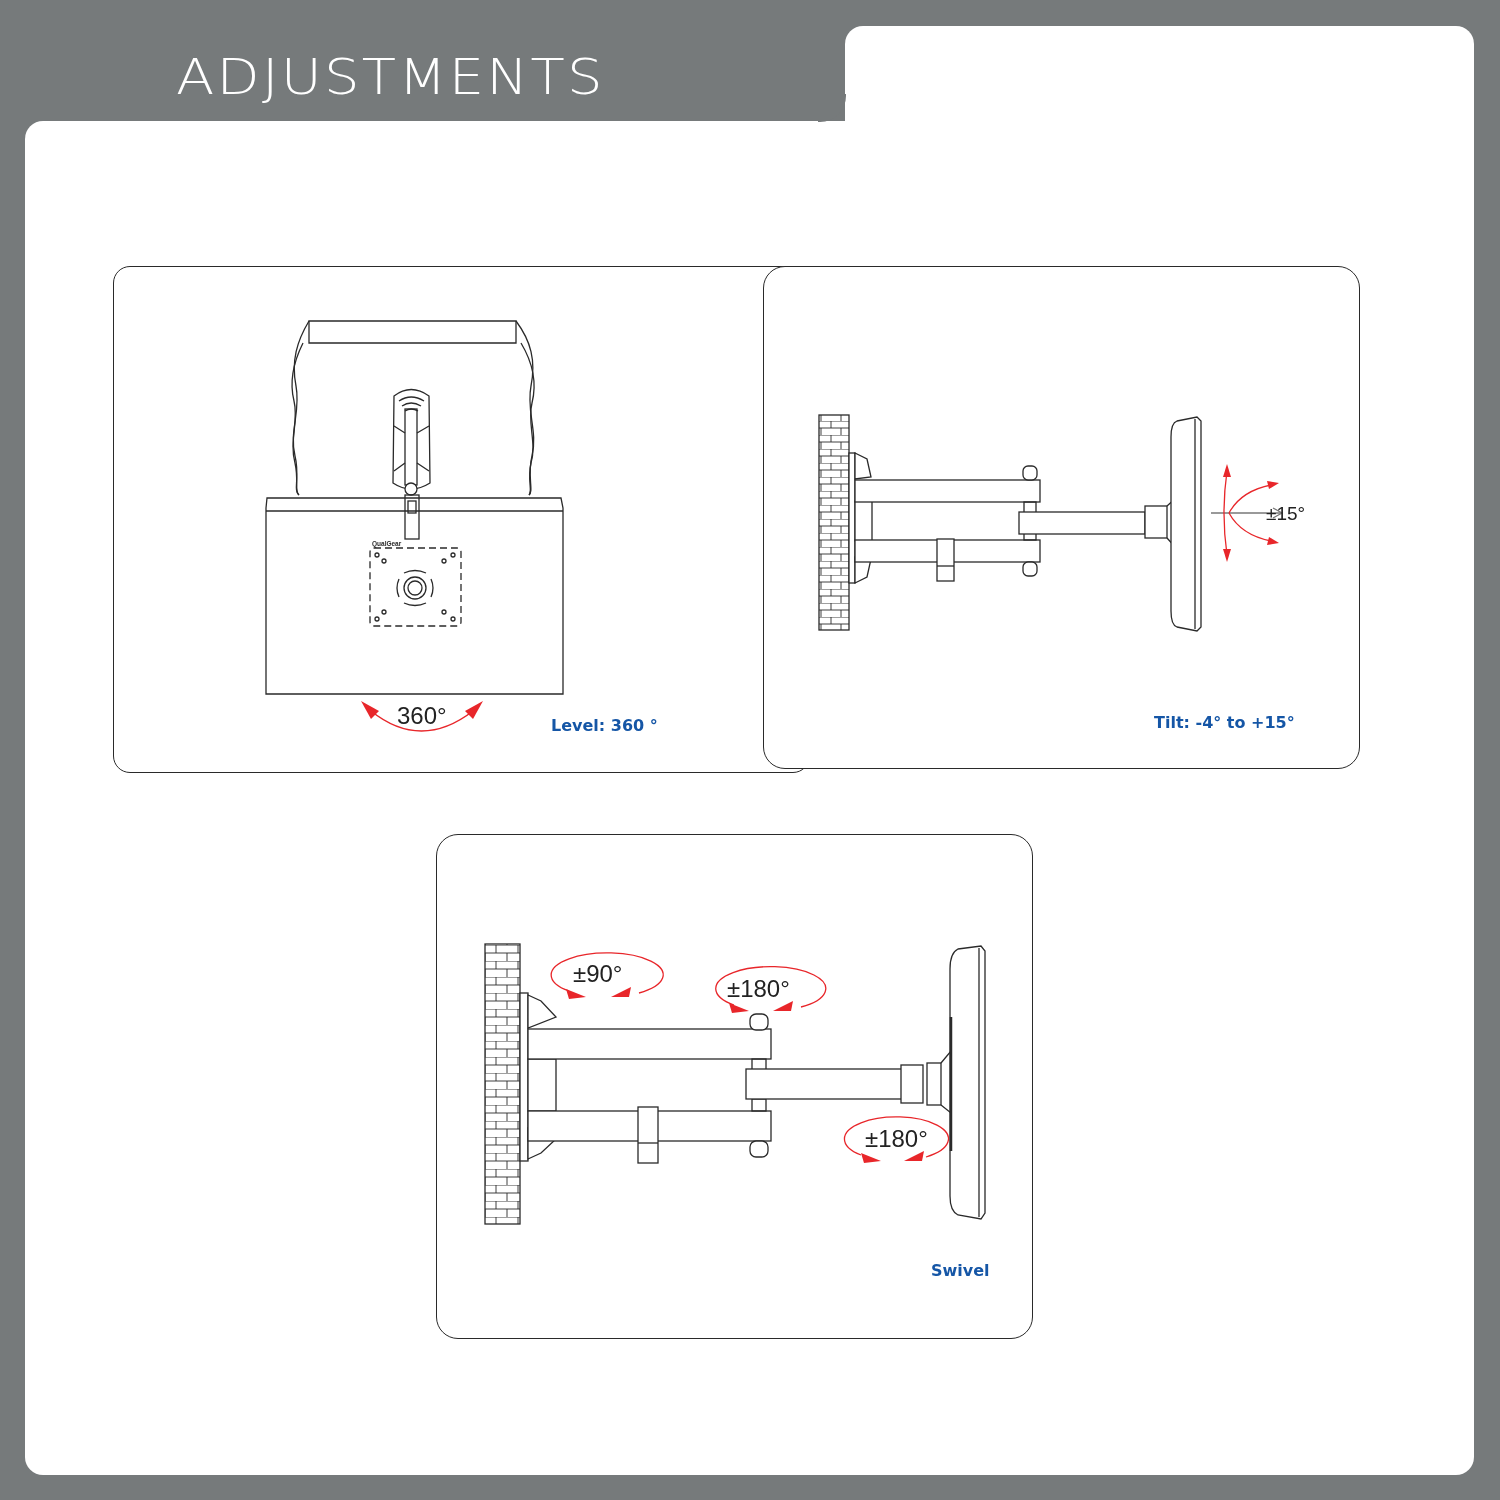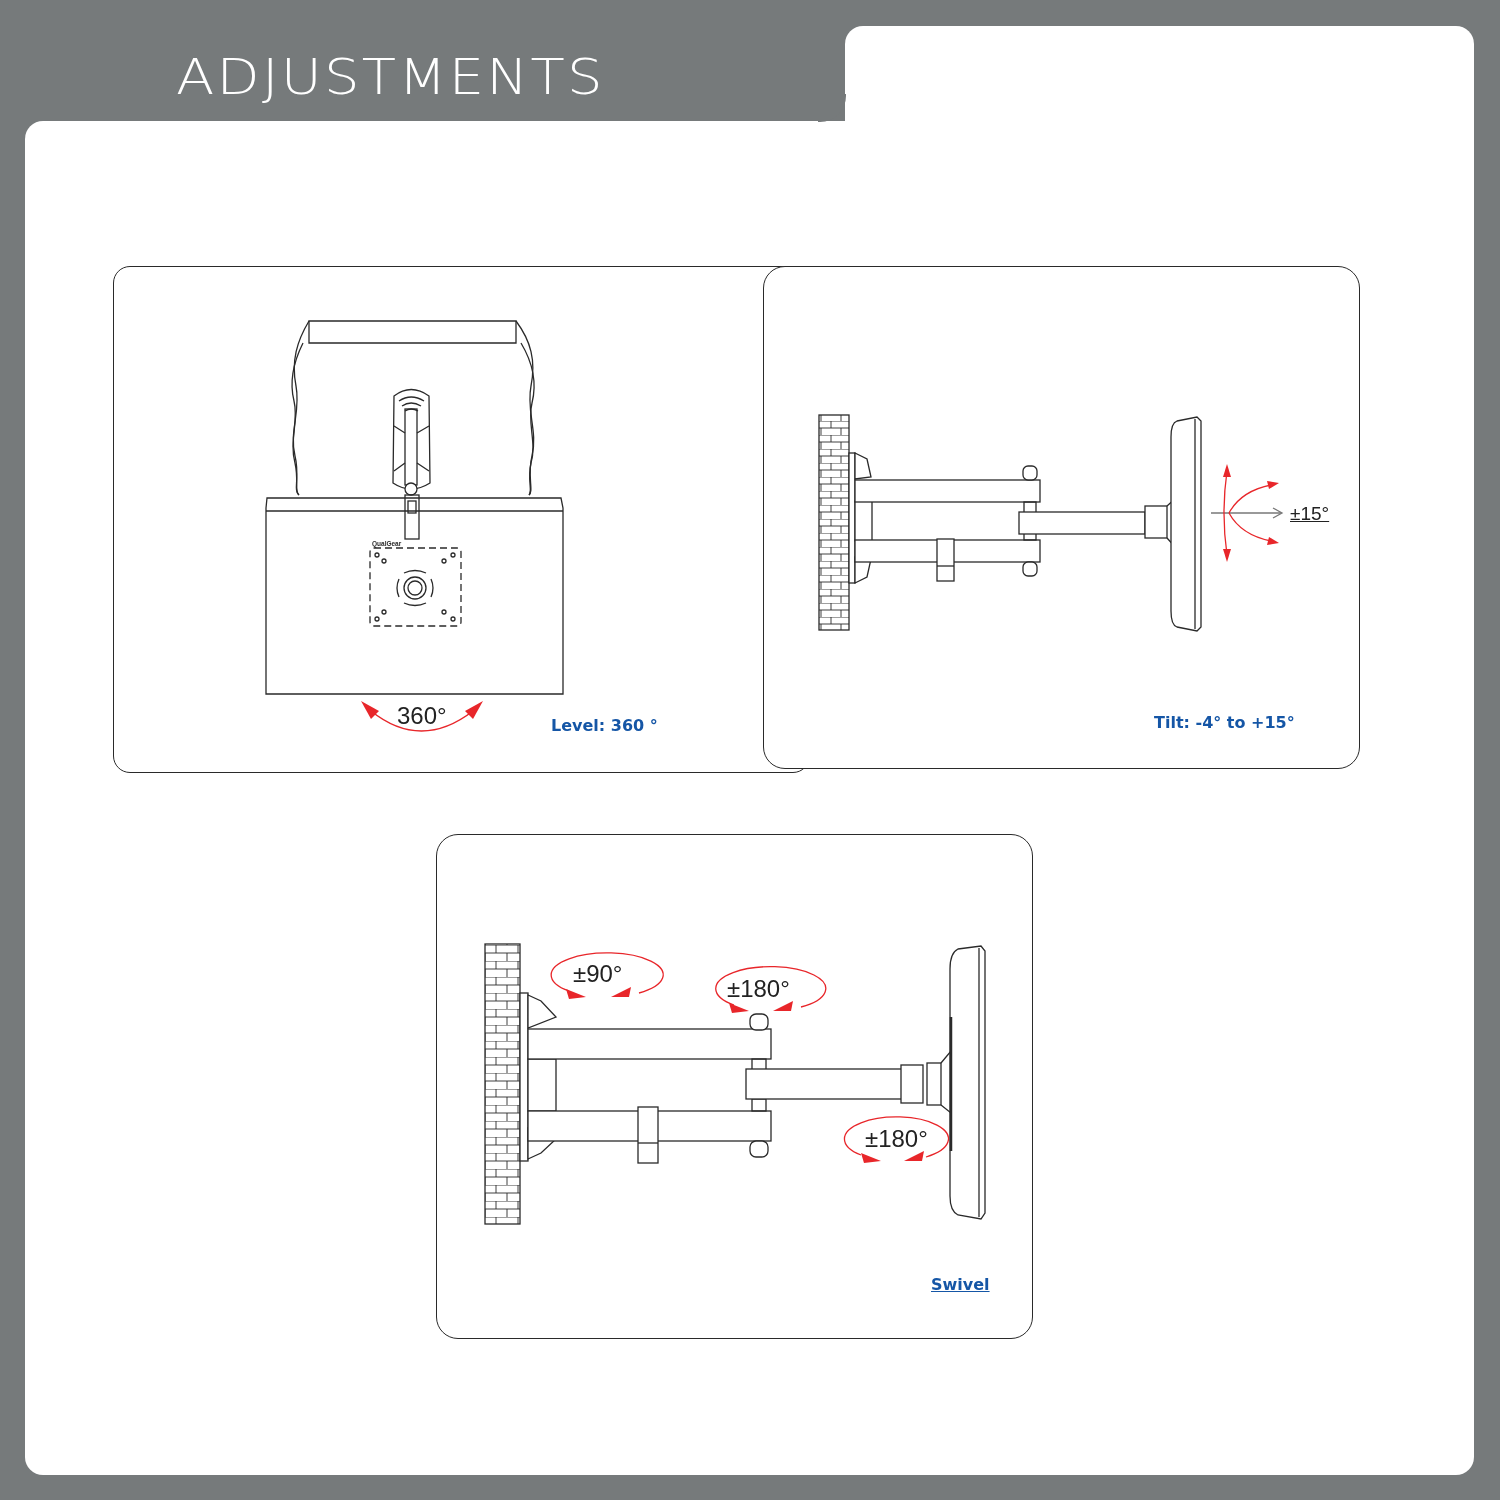--- a/index.html
+++ b/index.html
@@ -173,21 +173,21 @@
         <path d="M1226,470 Q1220,512 1226,554"></path>
         <path d="M1228,512 Q1240,490 1270,484"></path>
         <path d="M1228,512 Q1240,534 1270,540"></path>
         <polygon points="1226,463 1222,476 1230,476" fill="#e8262a" stroke="none"></polygon>
         <polygon points="1226,561 1222,548 1230,548" fill="#e8262a" stroke="none"></polygon>
         <polygon points="1278,482 1266,480 1268,488" fill="#e8262a" stroke="none"></polygon>
         <polygon points="1278,542 1266,544 1268,536" fill="#e8262a" stroke="none"></polygon>
       </g>
     </g>
   </svg>
-  <div class="angle-label small" style="left:526px; top:236px;text-decoration:underline;">±15°</div>
+  <div class="angle-label small" style="left:502px; top:236px;">±15°</div>
   <div class="caption" style="left:390px; top:446px;">Tilt: -4° to +15°</div>
 </div>
 
 <div class="panel" style="left:436px; top:834px; width:597px; height:505px;text-align:right;">
   <svg width="597" height="505">
     <defs>
       <pattern id="bricks2" width="22" height="16" patternUnits="userSpaceOnUse">
         <rect width="22" height="16" fill="#fff"></rect>
         <path d="M0,0 H22 M0,8 H22 M11,0 V8 M0,8 V16 M22,8 V16" stroke="#2a2a2a" stroke-width="0.9" fill="none"></path>
       </pattern>
@@ -233,14 +233,14 @@
       <g stroke="#e8262a" stroke-width="1.3">
         <path d="M860,1154 A52,22 0 1 1 925,1156"></path>
         <polygon points="880,1160 860,1152 863,1162" fill="#e8262a" stroke="none"></polygon>
         <polygon points="903,1160 923,1150 921,1160" fill="#e8262a" stroke="none"></polygon>
       </g>
     </g>
   </svg>
   <div class="angle-label" style="left:136px; top:125px;">±90°</div>
   <div class="angle-label" style="left:290px; top:140px;">±180°</div>
   <div class="angle-label" style="left:428px; top:290px;">±180°</div>
-  <div class="caption" style="left:494px; top:440px;text-decoration:underline;">Swivel</div>
+  <div class="caption" style="left:494px; top:426px;">Swivel</div>
 </div>
 
 </body></html>

